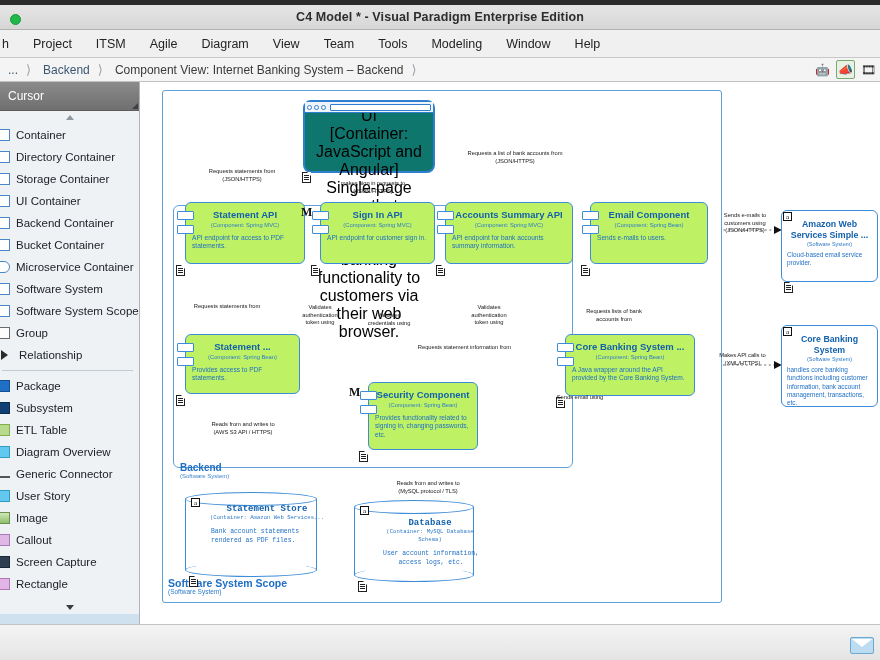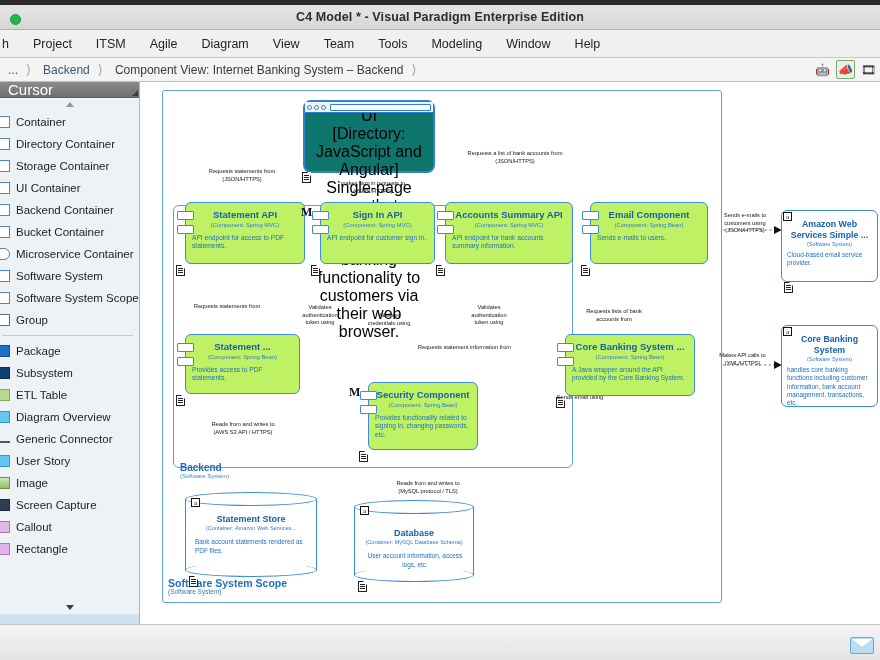--- a/index.html
+++ b/index.html
@@ -64,22 +64,22 @@
   .tbicon { width: 19px; height: 19px; border-radius: 2px; display: flex;
             align-items: center; justify-content: center; font-size: 12px; }
   .tbicon.sel { border: 1px solid #7aa86f; background: #e8f1e4; }
 
   
   .palette {
     position: absolute; left: 0; top: 82px; width: 140px; height: 542px;
     background: #eef2f5; border-right: 1px solid #aeb6bd; overflow: hidden;
   }
   .pal-header {
-    height: 16px; background: linear-gradient(#8b8b8b, #6f6f6f);
-    color: #ffffff; font-size: 15px; display: flex; align-items: center;
+    height: 29px; background: linear-gradient(#8b8b8b, #6f6f6f);
+    color: #ffffff; font-size: 12px; display: flex; align-items: center;
     padding-left: 8px; border-bottom: 1px solid #5c5c5c;
     position: relative;
   }
   .pal-header:after {
     content: ""; position: absolute; right: 1px; bottom: 1px;
     border-left: 6px solid transparent; border-bottom: 6px solid #3e3e3e;
   }
   .pal-scrollup {
     height: 13px; display: flex; align-items: center; justify-content: center;
     background: #eef2f5;
@@ -234,22 +234,22 @@
     position: absolute; left: 0; top: 7px; width: 100%; height: calc(100% - 14px);
     border-left: 1.8px solid #3d8cd8; border-right: 1.8px solid #3d8cd8;
     background: #fff;
   }
   .cyl .ctop, .cyl .cbot {
     position: absolute; left: 0; width: 100%; height: 14px;
     border: 1.8px solid #3d8cd8; border-radius: 50%; background: #fff;
   }
   .cyl .ctop { top: 0; }
   .cyl .cbot { bottom: 0; border-top: none; background: transparent; }
-  .cyl .ctext { position: absolute; left: 0; top: 12px; width: 100%;
-    padding: 10px 8px; text-align: center; }
+  .cyl .ctext { position: absolute; left: 16px; top: 12px; width: 100%;
+    padding: 0 8px; text-align: center; font-family: Liberation Mono, monospace; }
   .cyl .n-title { font-size: 9px; font-weight: bold; color: #1461ab; }
   .cyl .n-type { font-size: 5.6px; color: #2f7bc8; line-height: 8px; }
   .cyl .n-desc { font-size: 6.4px; color: #1f6fc4; line-height: 8.6px;
     margin-top: 6px; text-align: left; padding-left: 2px; }
 
   
   .elabel {
     position: absolute; font-size: 5.8px; color: #1a1a1a; line-height: 7.6px;
     text-align: center; white-space: pre-line; letter-spacing: -.05px;
   }
@@ -356,20 +356,24 @@
       <span>Software System</span>
     </div>
     <div class="pal-item">
       <span class="pal-ico ic-box"></span>
       <span>Software System Scope</span>
     </div>
     <div class="pal-item">
       <span class="pal-ico ic-box-f"></span>
       <span>Group</span>
     </div>
+    <div class="pal-item">
+      <span class="pal-ico ic-arrow"></span>
+      <span>Relationship</span>
+    </div>
 
     <div class="pal-sep"></div>
 
     <div class="pal-item">
       <span class="pal-ico ic-blue"></span>
       <span>Package</span>
     </div>
     <div class="pal-item">
       <span class="pal-ico ic-navy"></span>
       <span>Subsystem</span>
@@ -388,26 +392,26 @@
     </div>
     <div class="pal-item">
       <span class="pal-ico ic-cyan"></span>
       <span>User Story</span>
     </div>
     <div class="pal-item">
       <span class="pal-ico ic-img"></span>
       <span>Image</span>
     </div>
     <div class="pal-item">
+      <span class="pal-ico ic-callout"></span>
+      <span>Callout</span>
+    </div>
+    <div class="pal-item">
       <span class="pal-ico ic-screen"></span>
       <span>Screen Capture</span>
-    </div>
-    <div class="pal-item">
-      <span class="pal-ico ic-callout"></span>
-      <span>Callout</span>
     </div>
     <div class="pal-item">
       <span class="pal-ico ic-rect"></span>
       <span>Rectangle</span>
     </div>
 
     <div class="pal-scrolldown">
         <div class="tri"></div>
       </div>
     <div class="pal-bottom"></div>
@@ -469,21 +473,21 @@
 
       <div class="uiwin">
         <div class="bar">
           <div class="dot"></div>
           <div class="dot"></div>
           <div class="dot"></div>
           <div class="addr"></div>
         </div>
         <div class="body">
           <div class="n-title">UI</div>
-          <div class="n-type">[Directory: JavaScript and Angular]</div>
+          <div class="n-type">[Container: JavaScript and Angular]</div>
           <div class="n-desc">Single-page app that provides Internet banking functionality to customers via their web browser.</div>
         </div>
         <div class="doc-ico" style="left:-3px; bottom:-12px;"></div>
       </div>
 
       <div class="node" style="left:45px; top:120px; width:120px; height:62px;">
         <div class="comp-ico">
           <div class="bar b1"></div>
             <div class="bar b2"></div>
         </div>

